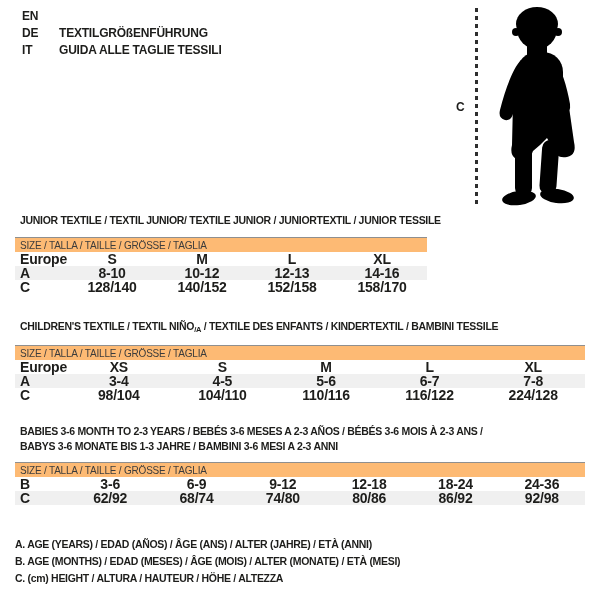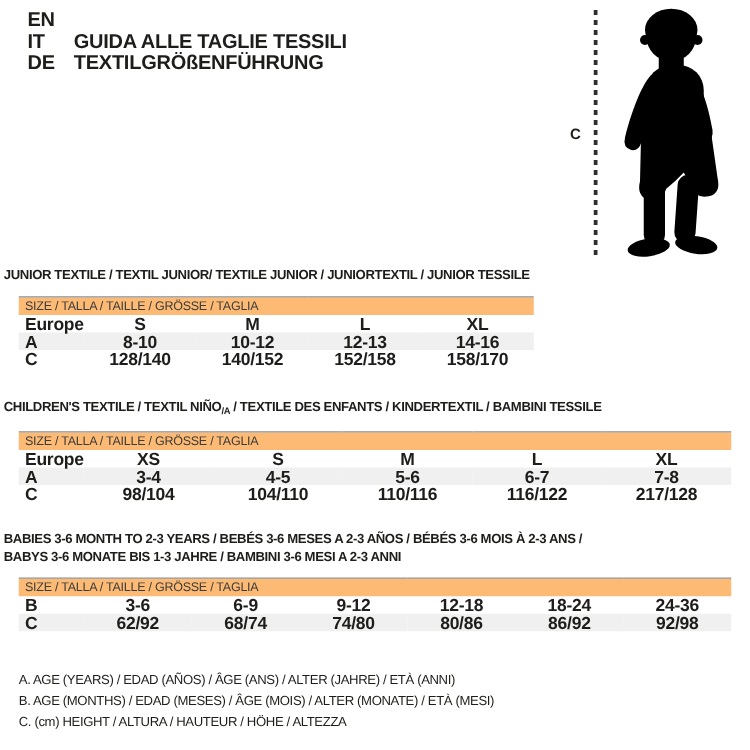--- a/index.html
+++ b/index.html
@@ -3,35 +3,35 @@
 <meta charset="utf-8">
 <style>
   html,body{margin:0;padding:0;background:#fff;}
   .page{
     position:relative;width:600px;height:600px;background:#ffffff;overflow:hidden;
     font-family:"Liberation Sans","DejaVu Sans",sans-serif;color:#1d1d1b;
   }
 
   
   .lang-block{position:absolute;left:22px;top:8px;}
-  .lang-row{display:flex;line-height:17px;font-size:16px;font-weight:bold;letter-spacing:-0.2px;}
+  .lang-row{display:flex;line-height:17px;font-size:12px;font-weight:bold;letter-spacing:-0.2px;}
   .lang-code{width:37px;flex:0 0 37px;}
 
   
   .figure{position:absolute;left:450px;top:0;width:150px;height:215px;}
   .dotted-line{
     position:absolute;left:25px;top:8px;width:3px;height:200px;
     background:repeating-linear-gradient(to bottom,#2e2e2e 0 4px,transparent 4px 8px);
   }
   .height-label{position:absolute;left:6px;top:100px;font-size:12px;font-weight:bold;}
   .silhouette{position:absolute;left:34px;top:4px;}
 
   
   .tbl-title{
-    position:absolute;left:3px;font-size:10.5px;font-weight:bold;letter-spacing:-0.3px;
+    position:absolute;left:20px;font-size:10.5px;font-weight:bold;letter-spacing:-0.3px;
     white-space:nowrap;color:#1d1d1b;
   }
   .title-sub{font-size:7.5px;vertical-align:-2px;}
 
   
   table.size-table{
     position:absolute;left:15px;border-collapse:collapse;table-layout:fixed;
   }
   table.size-table th.size-bar{
     background:#fdba74;border-top:1px solid #8f8f8f;
@@ -45,38 +45,38 @@
   table.size-table td.rowlab{text-align:left;padding-left:5px;}
   tr.alt{background:#f0f0f0;}
 
   .t-junior{top:237px;width:412px;}
   .t-children{top:345px;width:570px;}
   .t-babies{top:462px;width:570px;}
   col.c-label{width:52px;}
 
   
   .notes{position:absolute;left:15px;top:536px;}
-  .note-line{font-size:10.5px;font-weight:normal;line-height:17px;letter-spacing:-0.3px;white-space:nowrap;}
+  .note-line{font-size:10.5px;font-weight:bold;line-height:17px;letter-spacing:-0.3px;white-space:nowrap;}
 </style>
 </head>
 <body>
 
 <div class="page">
 
   <div class="lang-block">
     <div class="lang-row">
       <span class="lang-code">EN</span>
     </div>
     <div class="lang-row">
+      <span class="lang-code">DE</span>
+      <span class="lang-label">TEXTILGRÖßENFÜHRUNG</span>
+    </div>
+    <div class="lang-row">
       <span class="lang-code">IT</span>
       <span class="lang-label">GUIDA ALLE TAGLIE TESSILI</span>
-    </div>
-    <div class="lang-row">
-      <span class="lang-code">DE</span>
-      <span class="lang-label">TEXTILGRÖßENFÜHRUNG</span>
     </div>
   </div>
 
   <div class="figure">
     <div class="height-label">C</div>
     <div class="dotted-line"></div>
     <svg class="silhouette" width="114" height="206" viewBox="0 0 96 206" fill="#000000" xmlns="http://www.w3.org/2000/svg">
       <ellipse cx="44" cy="20" rx="21" ry="17"></ellipse>
       <circle cx="44" cy="25" r="20"></circle>
       <circle cx="23" cy="28" r="4"></circle>
@@ -164,21 +164,21 @@
         <td>5-6</td>
         <td>6-7</td>
         <td>7-8</td>
       </tr>
       <tr>
         <td class="rowlab">C</td>
         <td>98/104</td>
         <td>104/110</td>
         <td>110/116</td>
         <td>116/122</td>
-        <td>217/128</td>
+        <td>224/128</td>
       </tr>
     </tbody>
   </table>
 
   <div class="tbl-title" style="top:424px;line-height:15px">
     <div>BABIES 3-6 MONTH TO 2-3 YEARS / BEBÉS 3-6 MESES A 2-3 AÑOS / BÉBÉS 3-6 MOIS À 2-3 ANS /</div>
     <div>BABYS 3-6 MONATE BIS 1-3 JAHRE / BAMBINI 3-6 MESI A 2-3 ANNI</div>
   </div>
   <table class="size-table t-babies">
     <colgroup>

